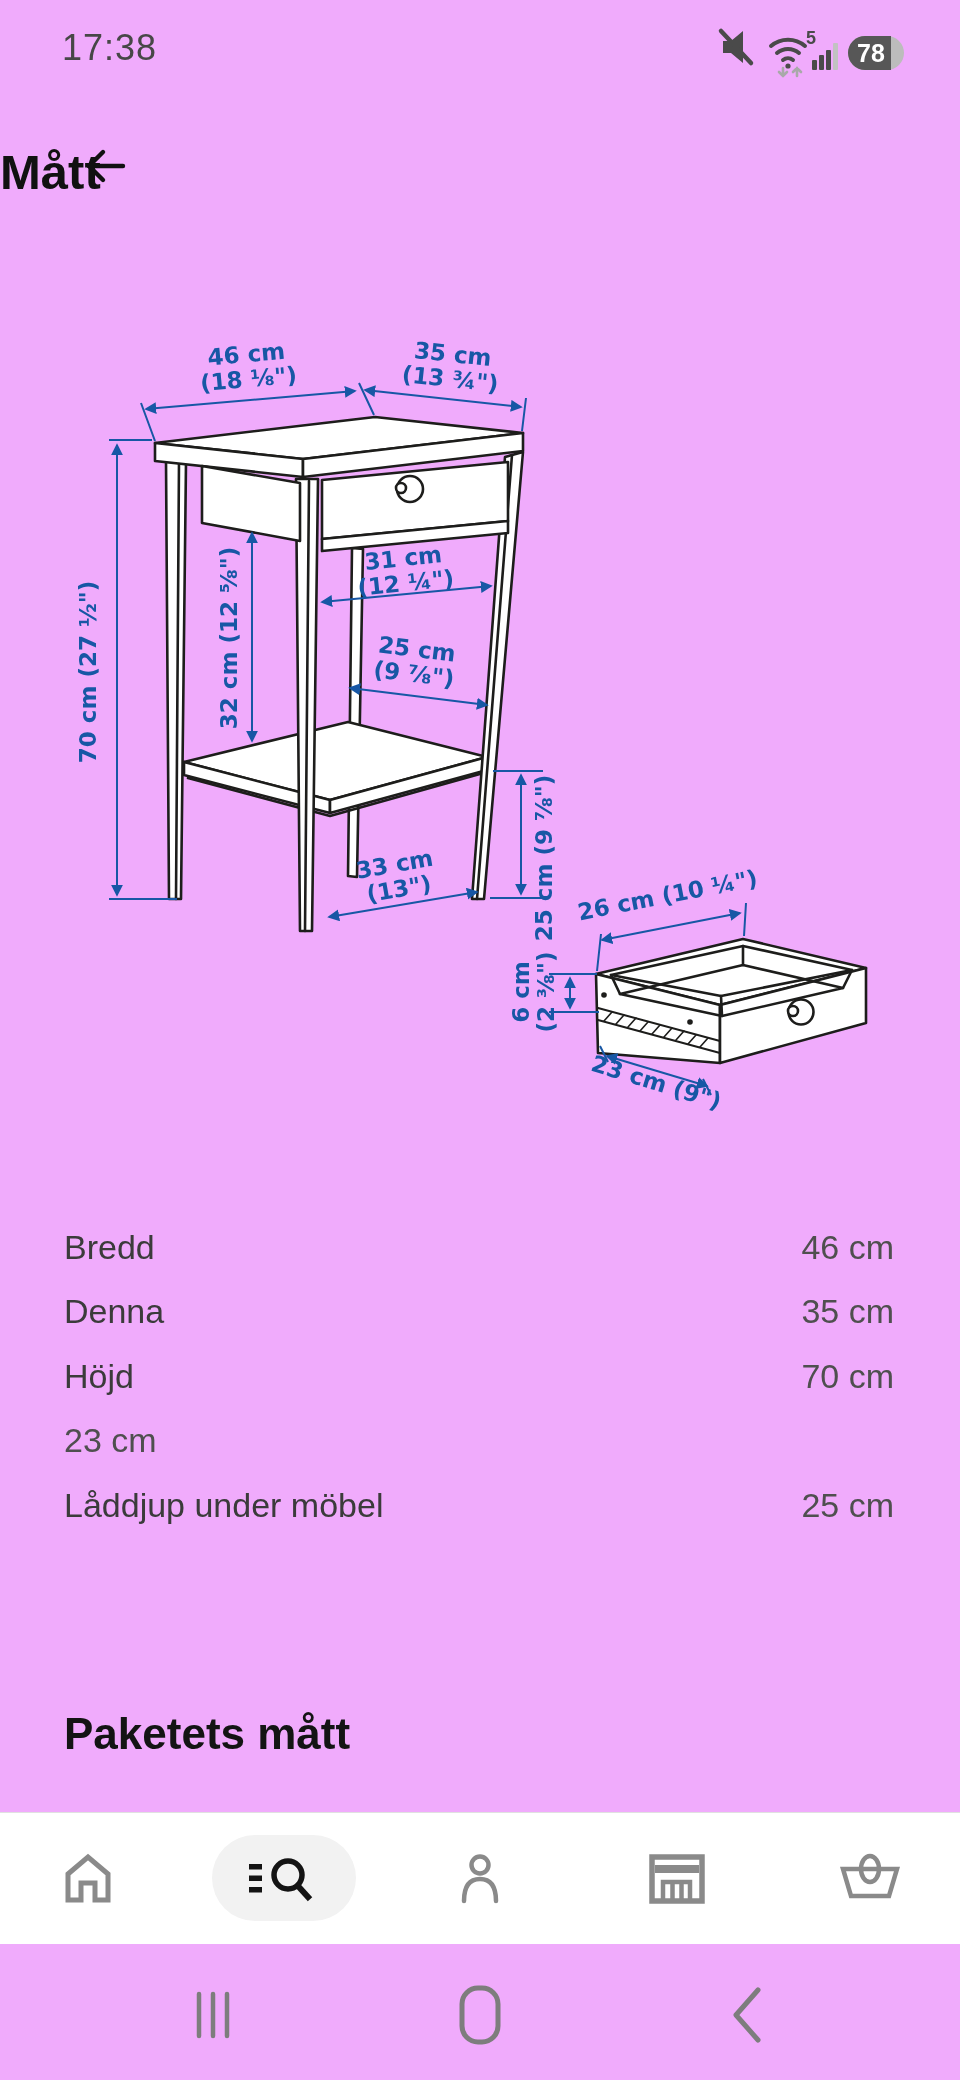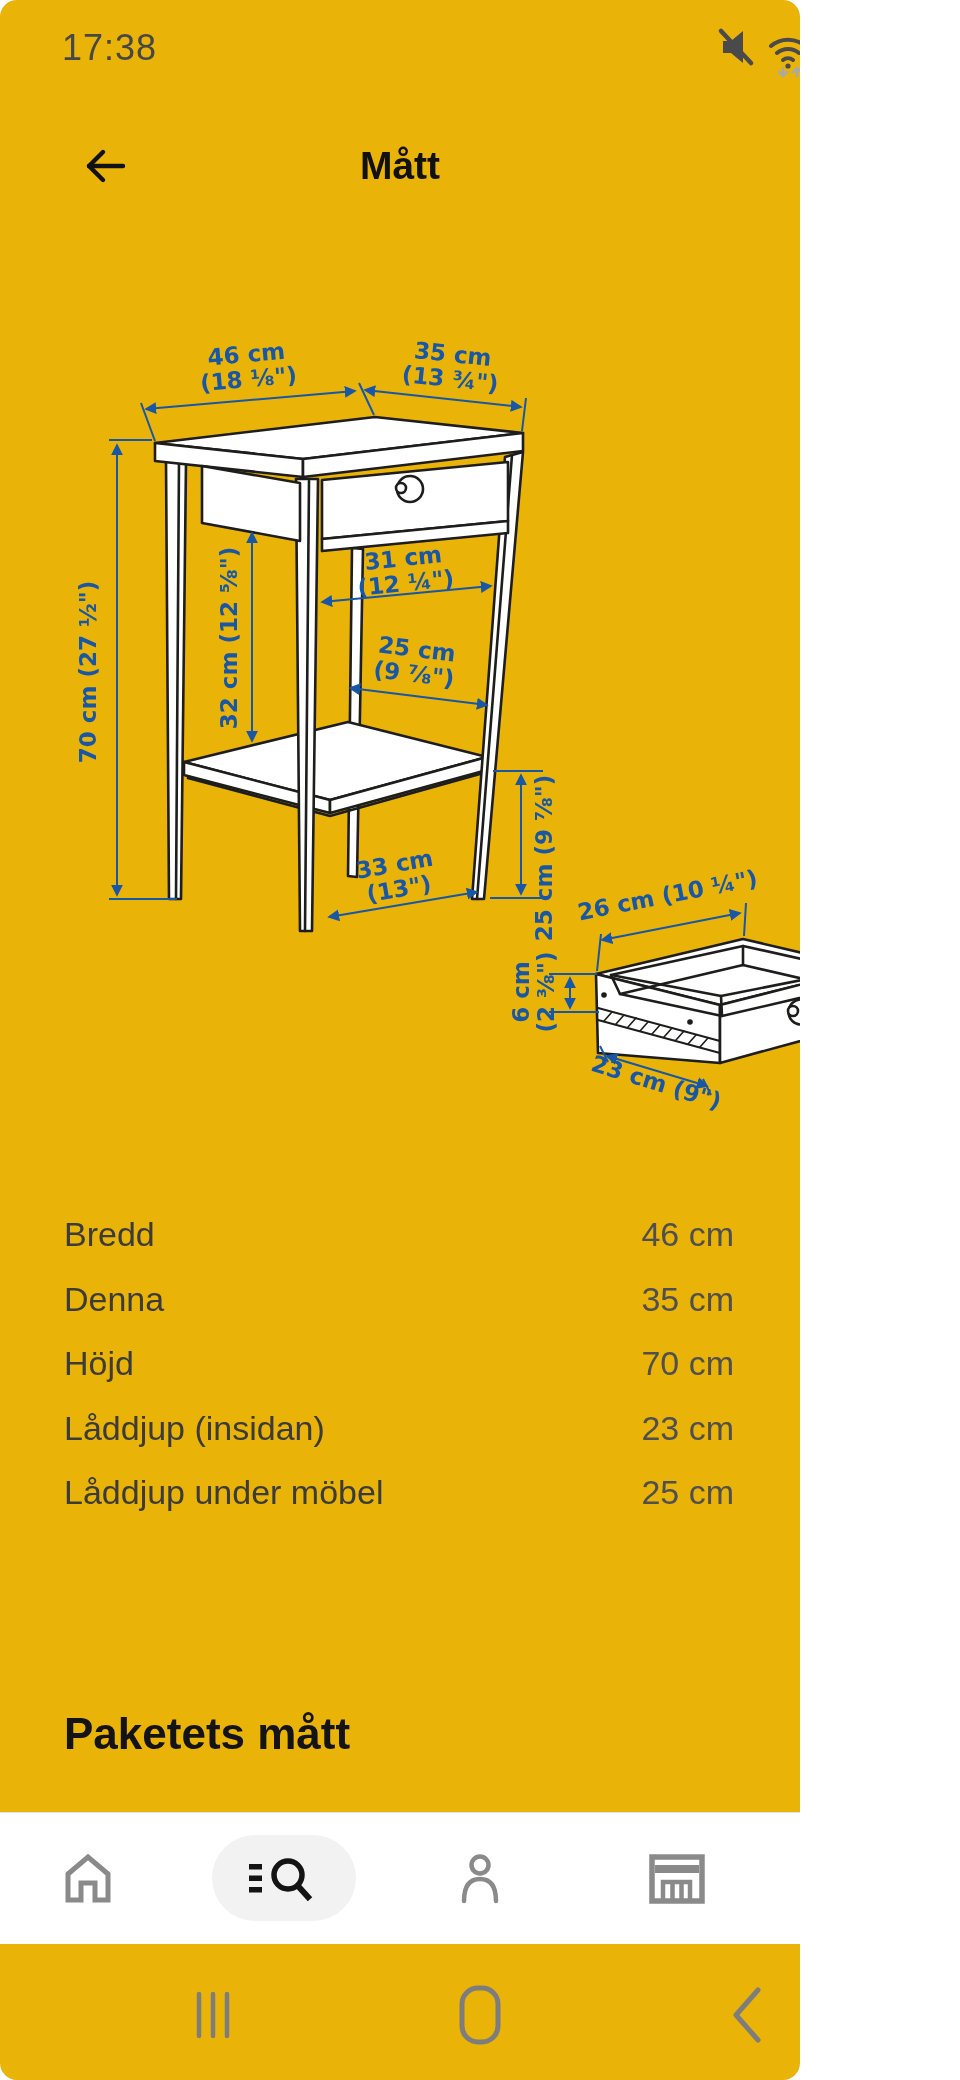--- a/index.html
+++ b/index.html
@@ -1,29 +1,29 @@
 <!DOCTYPE html>
 <html><head>
 <meta charset="utf-8">
 <style>
   html,body{margin:0;padding:0;background:#fff;}
-  .screen{position:relative;width:800px;height:2080px;background:#eab308;overflow:hidden;
-          font-family:"Liberation Sans","DejaVu Sans",sans-serif;border-radius:17px;}
+  .screen{position:relative;width:960px;height:2080px;background:#f0abfc;overflow:hidden;
+          font-family:"Liberation Sans","DejaVu Sans",sans-serif;}
   
   .time{position:absolute;left:62px;top:27px;font-size:36px;font-weight:500;color:#474747;letter-spacing:1px;}
   .status-icons{position:absolute;left:705px;top:22px;}
   
   .back-btn{position:absolute;left:76px;top:138px;width:56px;height:56px;background:none;border:none;padding:2px;cursor:pointer;}
-  .page-title{position:absolute;left:0;top:144px;width:100%;text-align:center;font-size:39px;font-weight:700;color:#111;}
+  .page-title{position:absolute;left:0;top:144px;width:100%;text-align:left;font-size:49px;font-weight:700;color:#111;}
   
   .diagram{position:absolute;left:0;top:0;}
   .dimtext{font-family:"DejaVu Sans",sans-serif;font-weight:700;font-size:23px;fill:#1757a5;}
   
   .specs{position:absolute;left:64px;right:66px;top:1215px;}
-  .spec-row{height:64.5px;display:flex;justify-content:space-between;align-items:flex-start;}
+  .spec-row{height:64.5px;display:flex;justify-content:space-between;align-items:center;}
   .spec-label{font-size:34px;color:#3b3b3b;}
   .spec-value{font-size:34px;color:#4f4f4f;}
   .assembly-note{position:absolute;left:64px;top:1603px;font-size:34px;color:#4a4a4a;}
   .package-heading{position:absolute;left:64px;top:1709px;font-size:44px;font-weight:700;color:#141414;}
   
   .bottom-nav{position:absolute;left:0;top:1812px;width:960px;height:131px;border-top:1px solid #e1e1e1;background:#fff;}
   .nav-item{position:absolute;top:0;width:160px;height:131px;background:none;border:none;padding:0;cursor:pointer;}
   .nav-pill{position:absolute;left:212px;top:22px;width:144px;height:86px;border-radius:43px;background:#f2f2f2;}
   .android-nav{position:absolute;left:0;top:1950px;width:960px;height:130px;}
   .anav-btn{position:absolute;top:0;width:140px;height:130px;background:none;border:none;padding:0;cursor:pointer;}
@@ -162,21 +162,20 @@
     </div>
     <div class="spec-row">
       <span class="spec-label">Denna</span>
       <span class="spec-value">35 cm</span>
     </div>
     <div class="spec-row">
       <span class="spec-label">Höjd</span>
       <span class="spec-value">70 cm</span>
     </div>
     <div class="spec-row">
-      <span class="spec-label">Låddjup (insidan)</span>
       <span class="spec-value">23 cm</span>
     </div>
     <div class="spec-row">
       <span class="spec-label">Låddjup under möbel</span>
       <span class="spec-value">25 cm</span>
     </div>
   </div>
 
   <div class="package-heading">Paketets mått</div>
 

